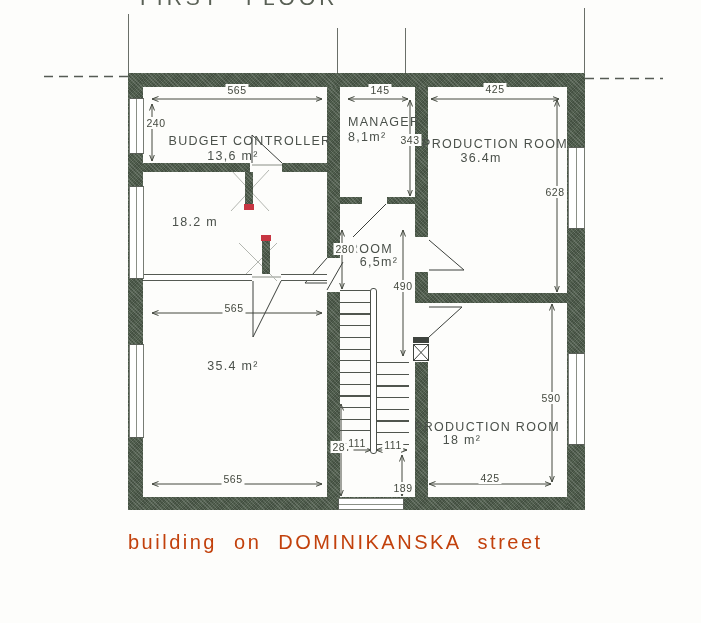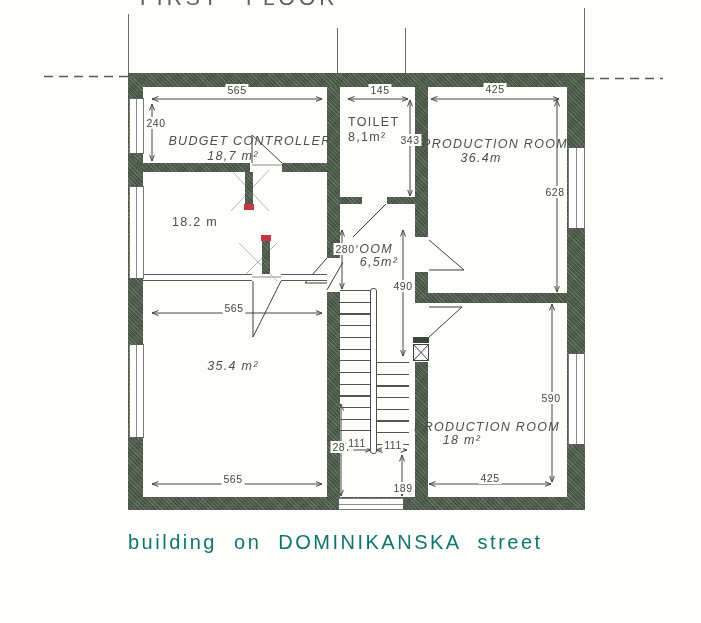--- a/index.html
+++ b/index.html
@@ -18,30 +18,30 @@
   .win-h{position:absolute;background:#fff;border-left:1.5px solid #5a5f58;border-right:1.5px solid #5a5f58;
          border-top:1px solid #777c74;border-bottom:1px solid #777c74;}
   .win-h::before{content:"";position:absolute;top:50%;left:0;right:0;height:1px;background:#8a8f86;}
 
   .flight{position:absolute;background:repeating-linear-gradient(to bottom,#50554e 0 1.2px,transparent 1.2px 11.7px);}
   .stringer{position:absolute;background:#fff;border:1px solid #4b504a;border-radius:3px;}
 
   .redmark{position:absolute;background:#c73642;}
 
   .lbl{position:absolute;transform:translateX(-50%);white-space:nowrap;color:#4b514b;
-       font-size:12.5px;letter-spacing:1.3px;font-style:italic;}
+       font-size:12.5px;letter-spacing:1.3px;}
   .lbl-l{position:absolute;white-space:nowrap;color:#4b514b;font-size:12.5px;letter-spacing:1.3px;}
   .dim{position:absolute;transform:translateX(-50%);white-space:nowrap;color:#44493f;
        font-size:10.5px;letter-spacing:.5px;background:#fdfdfb;padding:0 2px;line-height:12px;}
 
   .title-clip{position:absolute;left:140px;top:0;width:330px;height:11px;overflow:hidden;}
   .title-clip span{position:absolute;left:0;top:-14px;font-size:21px;letter-spacing:4px;word-spacing:16px;
        color:#596055;white-space:nowrap;}
   .caption{position:absolute;left:128px;top:531px;font-size:20px;letter-spacing:2.5px;word-spacing:9px;
-       color:#0f766e;white-space:nowrap;}
+       color:#c2410c;white-space:nowrap;}
 
   svg.overlay{position:absolute;left:0;top:0;pointer-events:none;}
 </style>
 </head>
 <body>
 
 <div id="canvas">
 
   <div class="title-clip">
     <span>FIRST FLOOR</span>
@@ -145,22 +145,22 @@
   <div class="win-v" style="left:128.5px;top:344px;width:13px;height:92px"></div>
   <div class="win-v" style="left:567.5px;top:147px;width:15px;height:80px"></div>
   <div class="win-v" style="left:567.5px;top:353px;width:15px;height:90px"></div>
   <div class="win-h" style="left:338px;top:498px;width:64px;height:10px"></div>
 
   <div class="flight" style="left:340px;top:290px;width:31px;height:141px"></div>
   <div class="flight" style="left:377px;top:362px;width:32px;height:89px"></div>
   <div class="stringer" style="left:370px;top:288px;width:5px;height:164px"></div>
 
   <div class="lbl" style="left:250px;top:134px">BUDGET CONTROLLER</div>
-  <div class="lbl" style="left:233px;top:149px">18,7 m²</div>
-  <div class="lbl-l" style="left:348px;top:115px">TOILET</div>
+  <div class="lbl" style="left:233px;top:149px">13,6 m²</div>
+  <div class="lbl-l" style="left:348px;top:115px">MANAGER</div>
   <div class="lbl-l" style="left:348px;top:130px">8,1m²</div>
   <div class="lbl" style="left:495px;top:137px">PRODUCTION ROOM</div>
   <div class="lbl" style="left:481px;top:151px">36.4m</div>
   <div class="lbl-l" style="left:172px;top:215px">18.2 m</div>
   <div class="lbl" style="left:371px;top:242px">ROOM</div>
   <div class="lbl" style="left:379px;top:255px">6,5m²</div>
   <div class="lbl" style="left:233px;top:359px">35.4 m²</div>
   <div class="lbl" style="left:487px;top:420px">PRODUCTION ROOM</div>
   <div class="lbl" style="left:462px;top:433px">18 m²</div>
 

